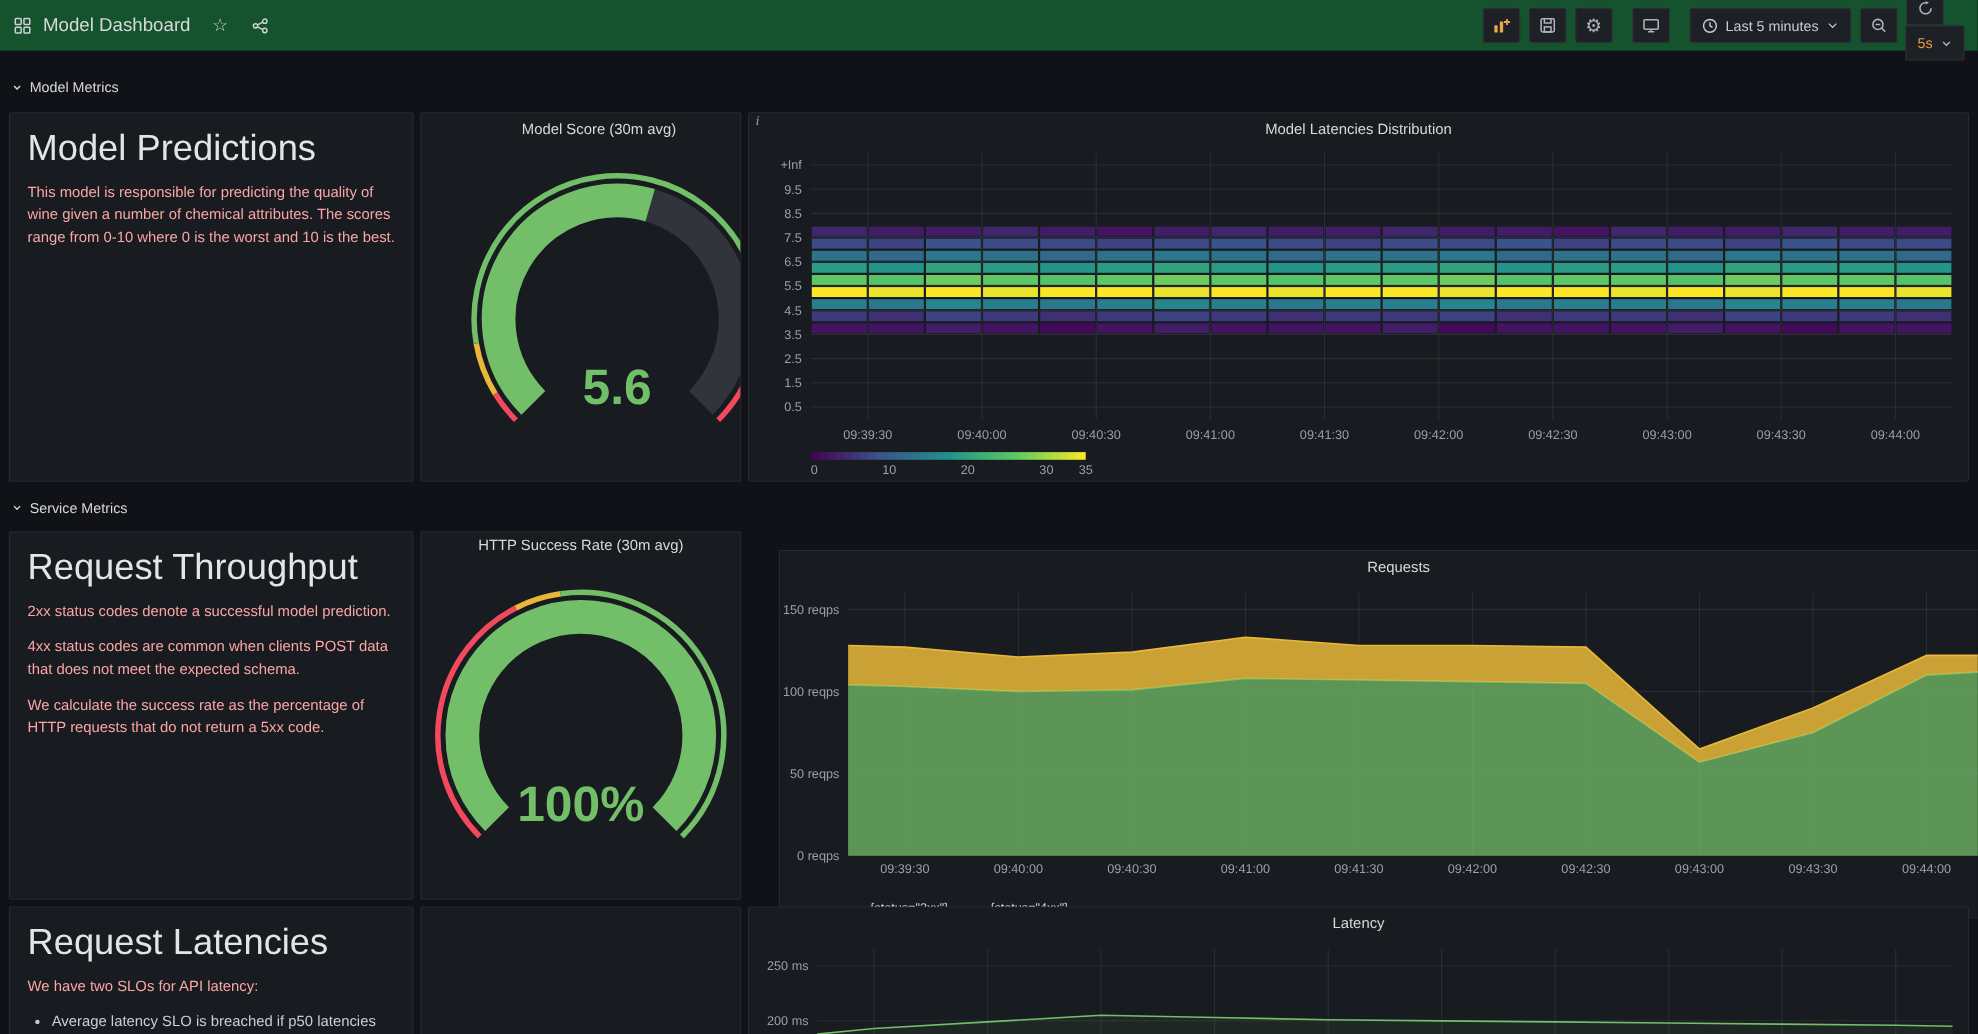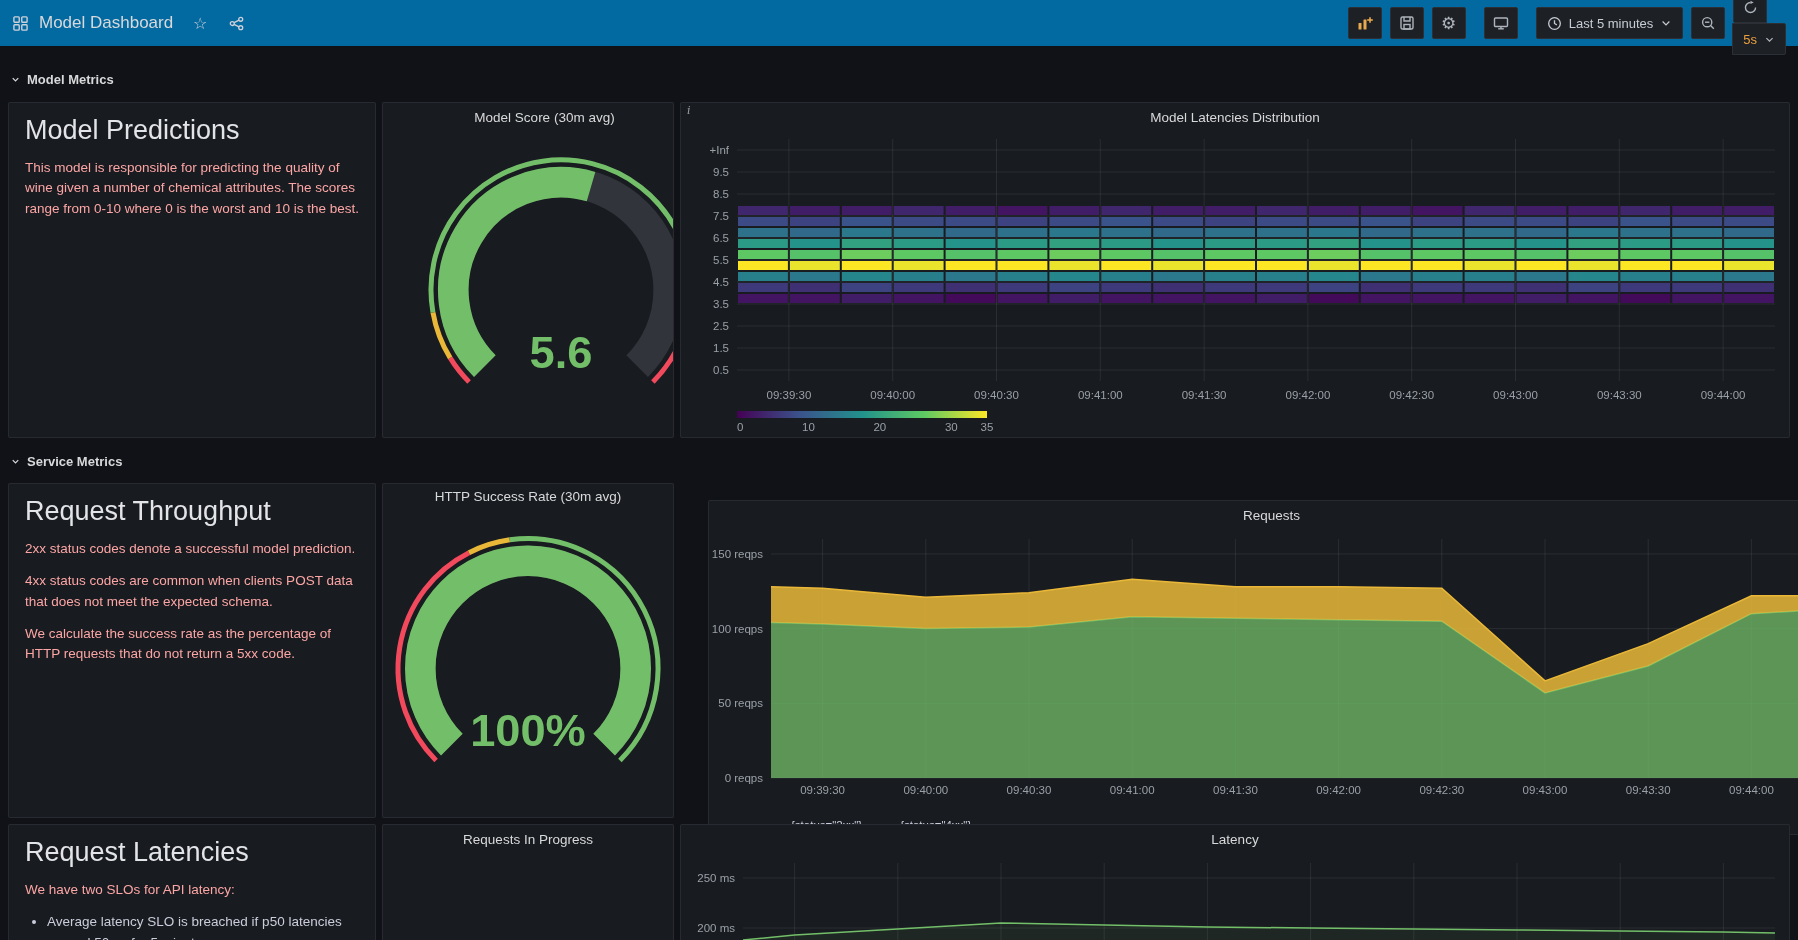--- a/index.html
+++ b/index.html
@@ -8,21 +8,21 @@
     background: #111217; color: #ccccdc;
     font-family: "Liberation Sans", sans-serif;
   }
   body { position: relative; }
   svg text { font-family: "Liberation Sans", sans-serif; }
 
   
   .topbar {
     position: absolute; left: 0; top: 0; width: 100%; height: 46px;
     display: flex; align-items: center; justify-content: space-between;
-    padding: 0 12px; background: #0369a1;
+    padding: 0 12px; background: #14532d;
   }
   .tb-left { display: flex; align-items: center; gap: 10px; }
   .tb-title { font-size: 17px; font-weight: 500; color: #d8d9da; margin-right: 4px; }
   .ghost-btn {
     background: none; border: none; color: #cfd2d8; cursor: pointer;
     width: 26px; height: 26px; display: flex; align-items: center; justify-content: center;
     font-size: 16px;
   }
   .tb-right { display: flex; align-items: center; gap: 8px; }
   .icon-btn, .text-btn {
@@ -33,41 +33,41 @@
   .text-btn { padding: 0 10px; gap: 7px; font-size: 13px; color: #c7ccd4; }
   .spaced { margin-left: 10px; }
   .btn-group { display: flex; flex-direction: column; }
   .btn-group .icon-btn { border-radius: 2px 0 0 2px; }
   .btn-group .text-btn { border-radius: 0 2px 2px 0; margin-left: -1px; font-weight: 500; }
   .gear-glyph { font-size: 17px; line-height: 1; }
 
   
   .section-h {
     position: absolute; display: flex; align-items: center; gap: 6px;
-    font-size: 13px; font-weight: 700; color: #d8d9da; cursor: pointer; height: 22px;
+    font-size: 13px; font-weight: 400; color: #d8d9da; cursor: pointer; height: 22px;
   }
 
   
   .panel {
     position: absolute; background: #181b1f;
     border: 1px solid rgba(204,204,220,0.09); border-radius: 2px;
     display: flex; flex-direction: column; overflow: hidden;
   }
   .vtitle {
     height: 28px; flex: 0 0 28px; display: flex; align-items: center; justify-content: center;
     font-size: 13.5px; font-weight: 500; color: #d8d9da; cursor: pointer;
   }
   .chart { flex: 1 1 auto; position: relative; }
   .panel-info {
     position: absolute; top: 1px; left: 6px; z-index: 2;
     font-family: "DejaVu Serif", serif; font-style: italic;
     font-size: 11px; color: #9aa0a8; cursor: pointer;
   }
   .tp-body { padding: 10px 16px; overflow: hidden; }
-  .tp-title { font-size: 27px; font-weight: 500; color: #e3e4e8; margin: 2px 0 12px; }
+  .tp-title { font-size: 33px; font-weight: 500; color: #e3e4e8; margin: 2px 0 12px; }
   .tp-body p { font-size: 13.5px; line-height: 1.5; margin-bottom: 12px; color: #fca5a5; }
   .tp-body ul { margin: 2px 0 0 22px; }
   .tp-body li { font-size: 13.5px; line-height: 1.5; margin-bottom: 6px; color: #ccccdc; }
 
   .ts-legend {
     flex: 0 0 26px; display: flex; align-items: center; gap: 18px; padding-left: 62px;
   }
   .leg-item { display: inline-flex; align-items: center; gap: 6px; cursor: pointer; }
   .leg-line { display: inline-block; width: 14px; height: 2px; border-radius: 1px; }
   .leg-label { font-size: 11.5px; color: #ccccdc; }
@@ -537,21 +537,20 @@
   <div class="tp-body">
     <h1 class="tp-title">Request Latencies</h1>
     <p>We have two SLOs for API latency:</p>
     <ul>
       <li>Average latency SLO is breached if p50 latencies exceed 50ms for 5 minutes</li>
     </ul>
   </div>
 </section>
 
 <section class="panel" style="left:382px; top:824px; width:292px; height:335px;">
-  <div class="vtitle">Requests In Progress</div>
   <div class="chart"></div>
 </section>
 
 <section class="panel" style="left:680px; top:824px; width:1110px; height:335px;">
   <div class="vtitle">Latency</div>
   <div class="chart"><svg width="1108" height="305">
         <line x1="62" y1="275" x2="1094" y2="275" stroke="rgba(204,204,220,0.10)"></line>
         <text x="54" y="279" text-anchor="end" font-size="11.5" fill="#9aa0a8">0 ms</text>
         <line x1="62" y1="225" x2="1094" y2="225" stroke="rgba(204,204,220,0.10)"></line>
         <text x="54" y="229" text-anchor="end" font-size="11.5" fill="#9aa0a8">50 ms</text>

